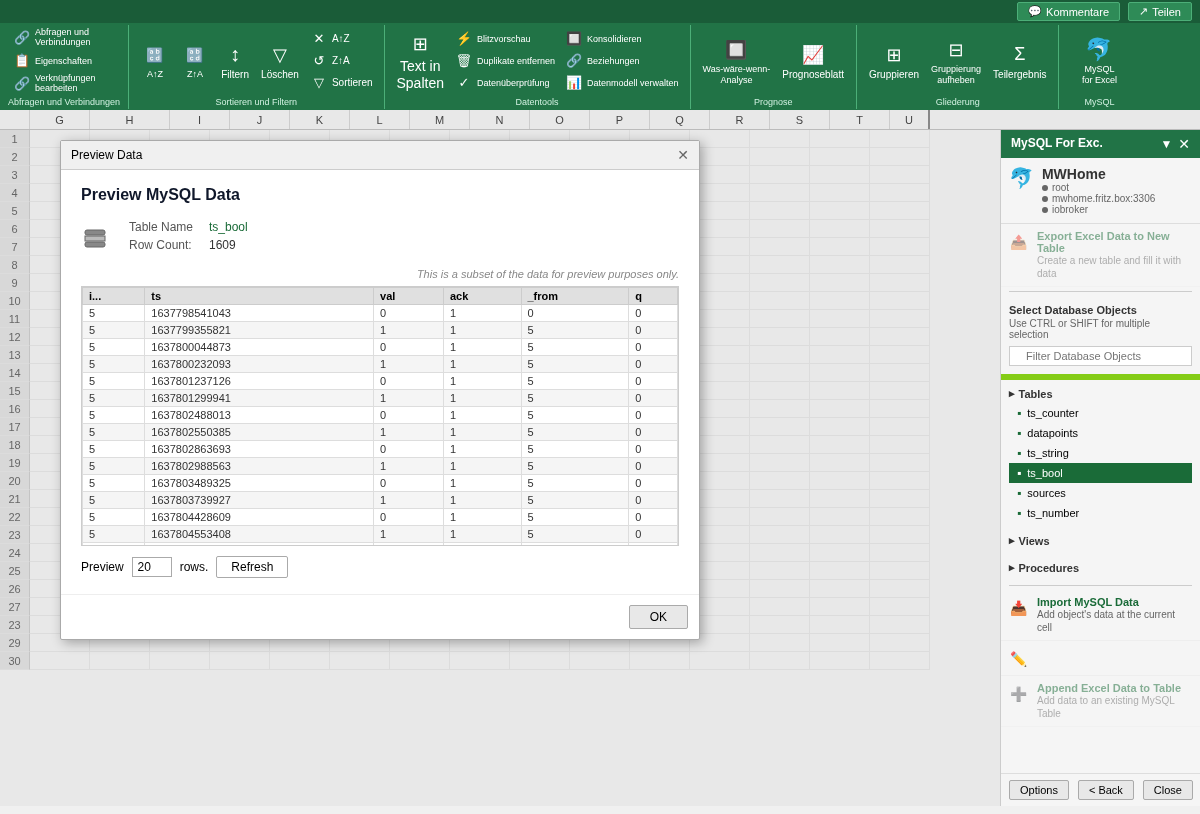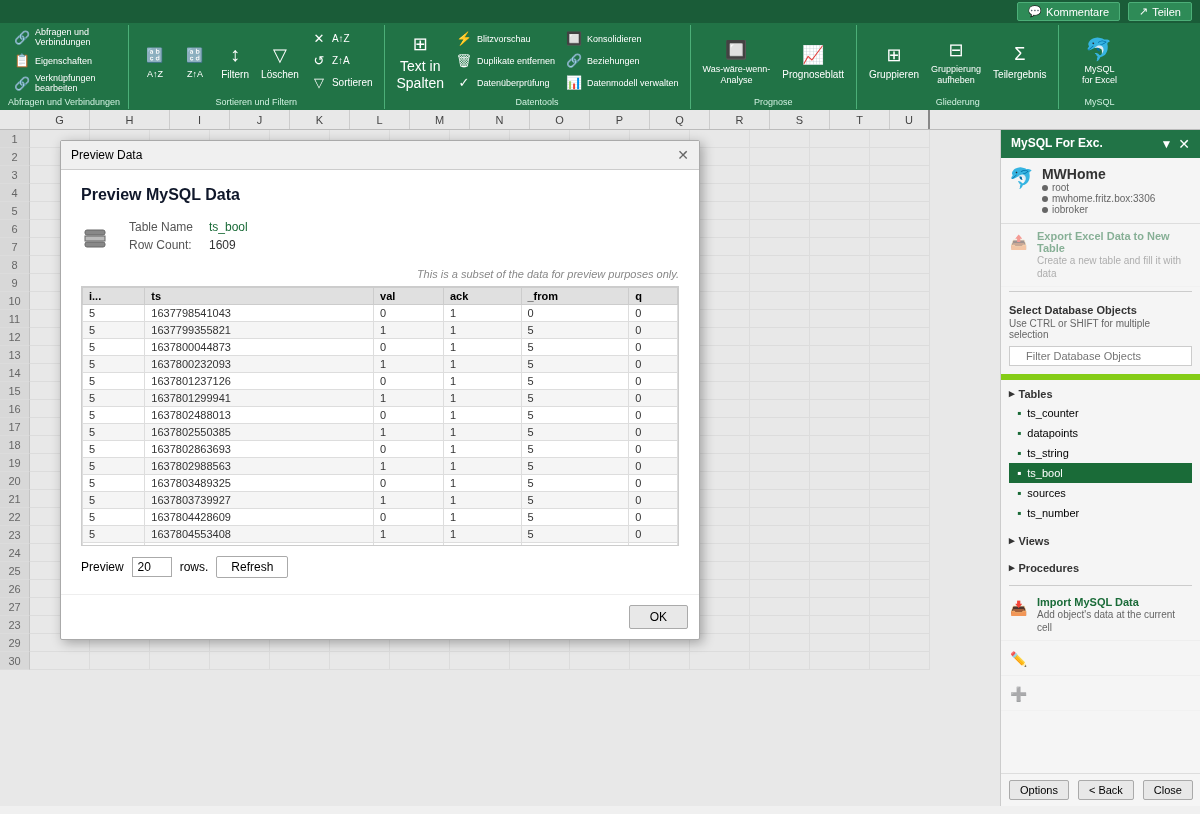--- a/index.html
+++ b/index.html
@@ -1102,20 +1102,24 @@
         <div class="action-desc">Add object's data at the current cell</div>
       </div>
     </div>
 
     <div class="action-item">
       <div class="action-icon">✏️</div>
     </div>
 
     <div class="action-item disabled">
       <div class="action-icon">➕</div>
+      <div class="action-text">
+        <div class="action-title">Append Excel Data to Table</div>
+        <div class="action-desc">Add data to an existing MySQL Table</div>
+      </div>
     </div>
 
     <div class="panel-footer">
       <button class="btn-panel">Options</button>
       <button class="btn-panel">&lt; Back</button>
       <button class="btn-panel">Close</button>
     </div>
   </div>
 </div>
 

